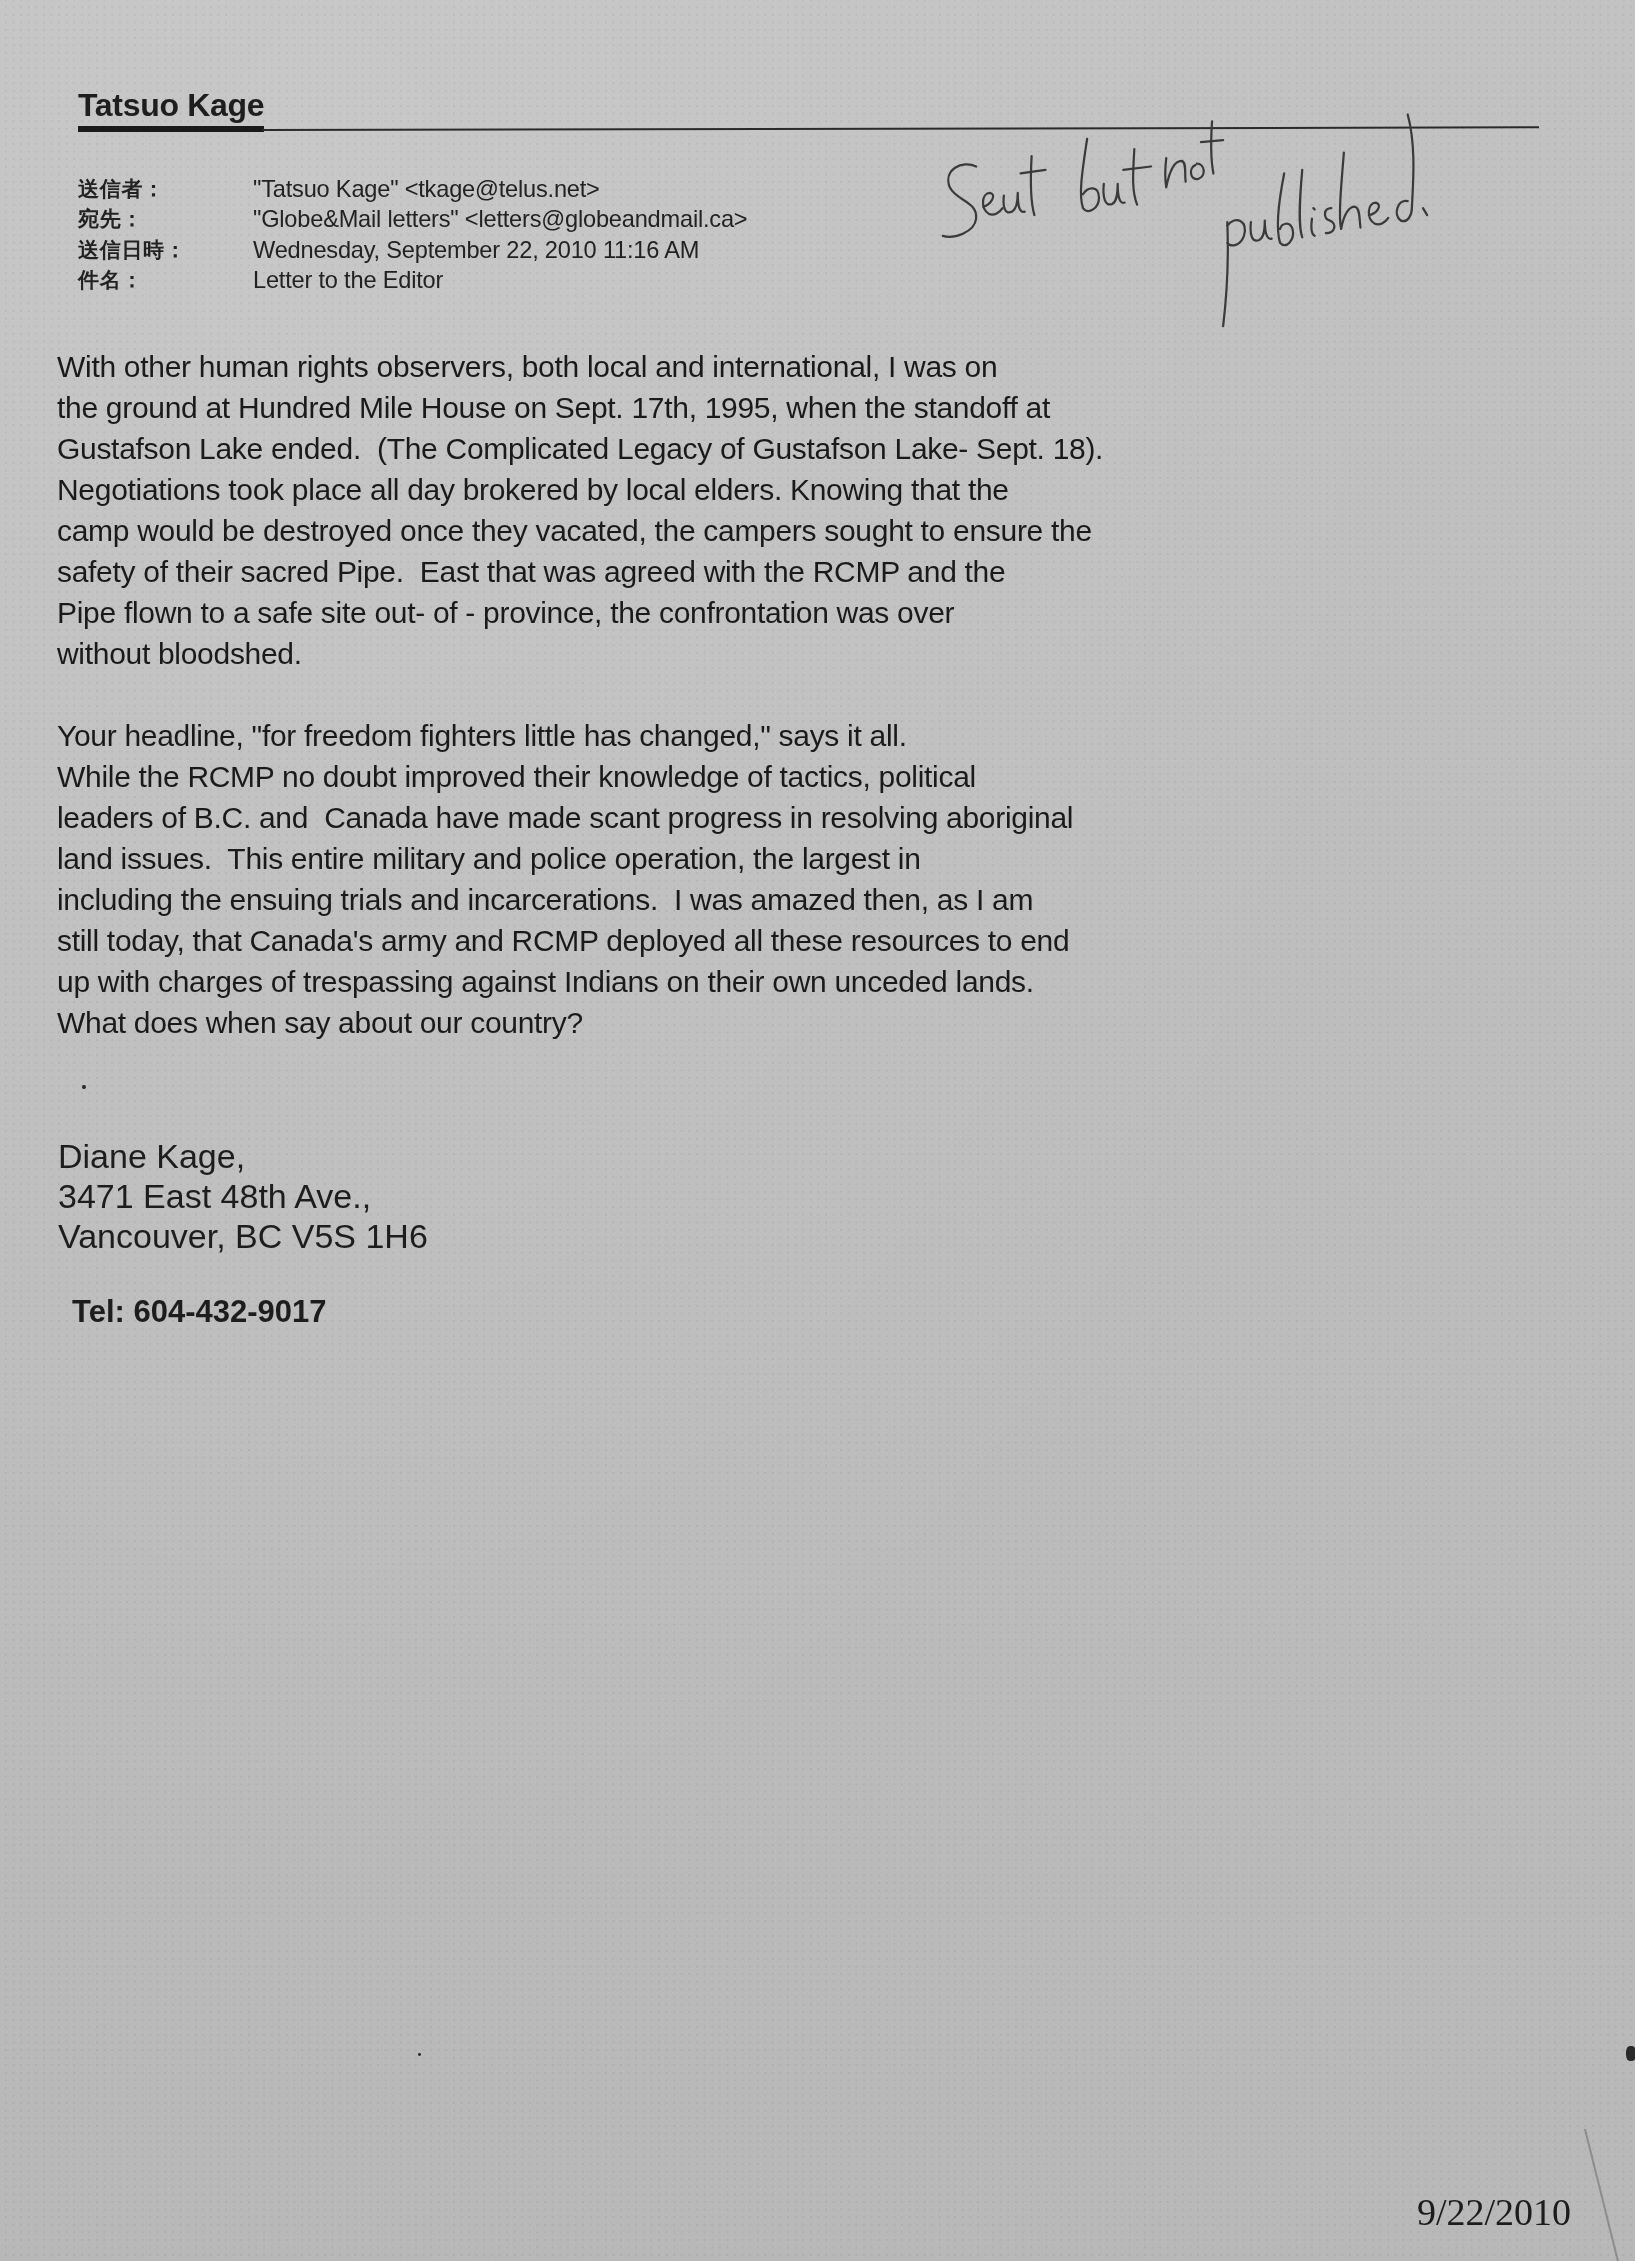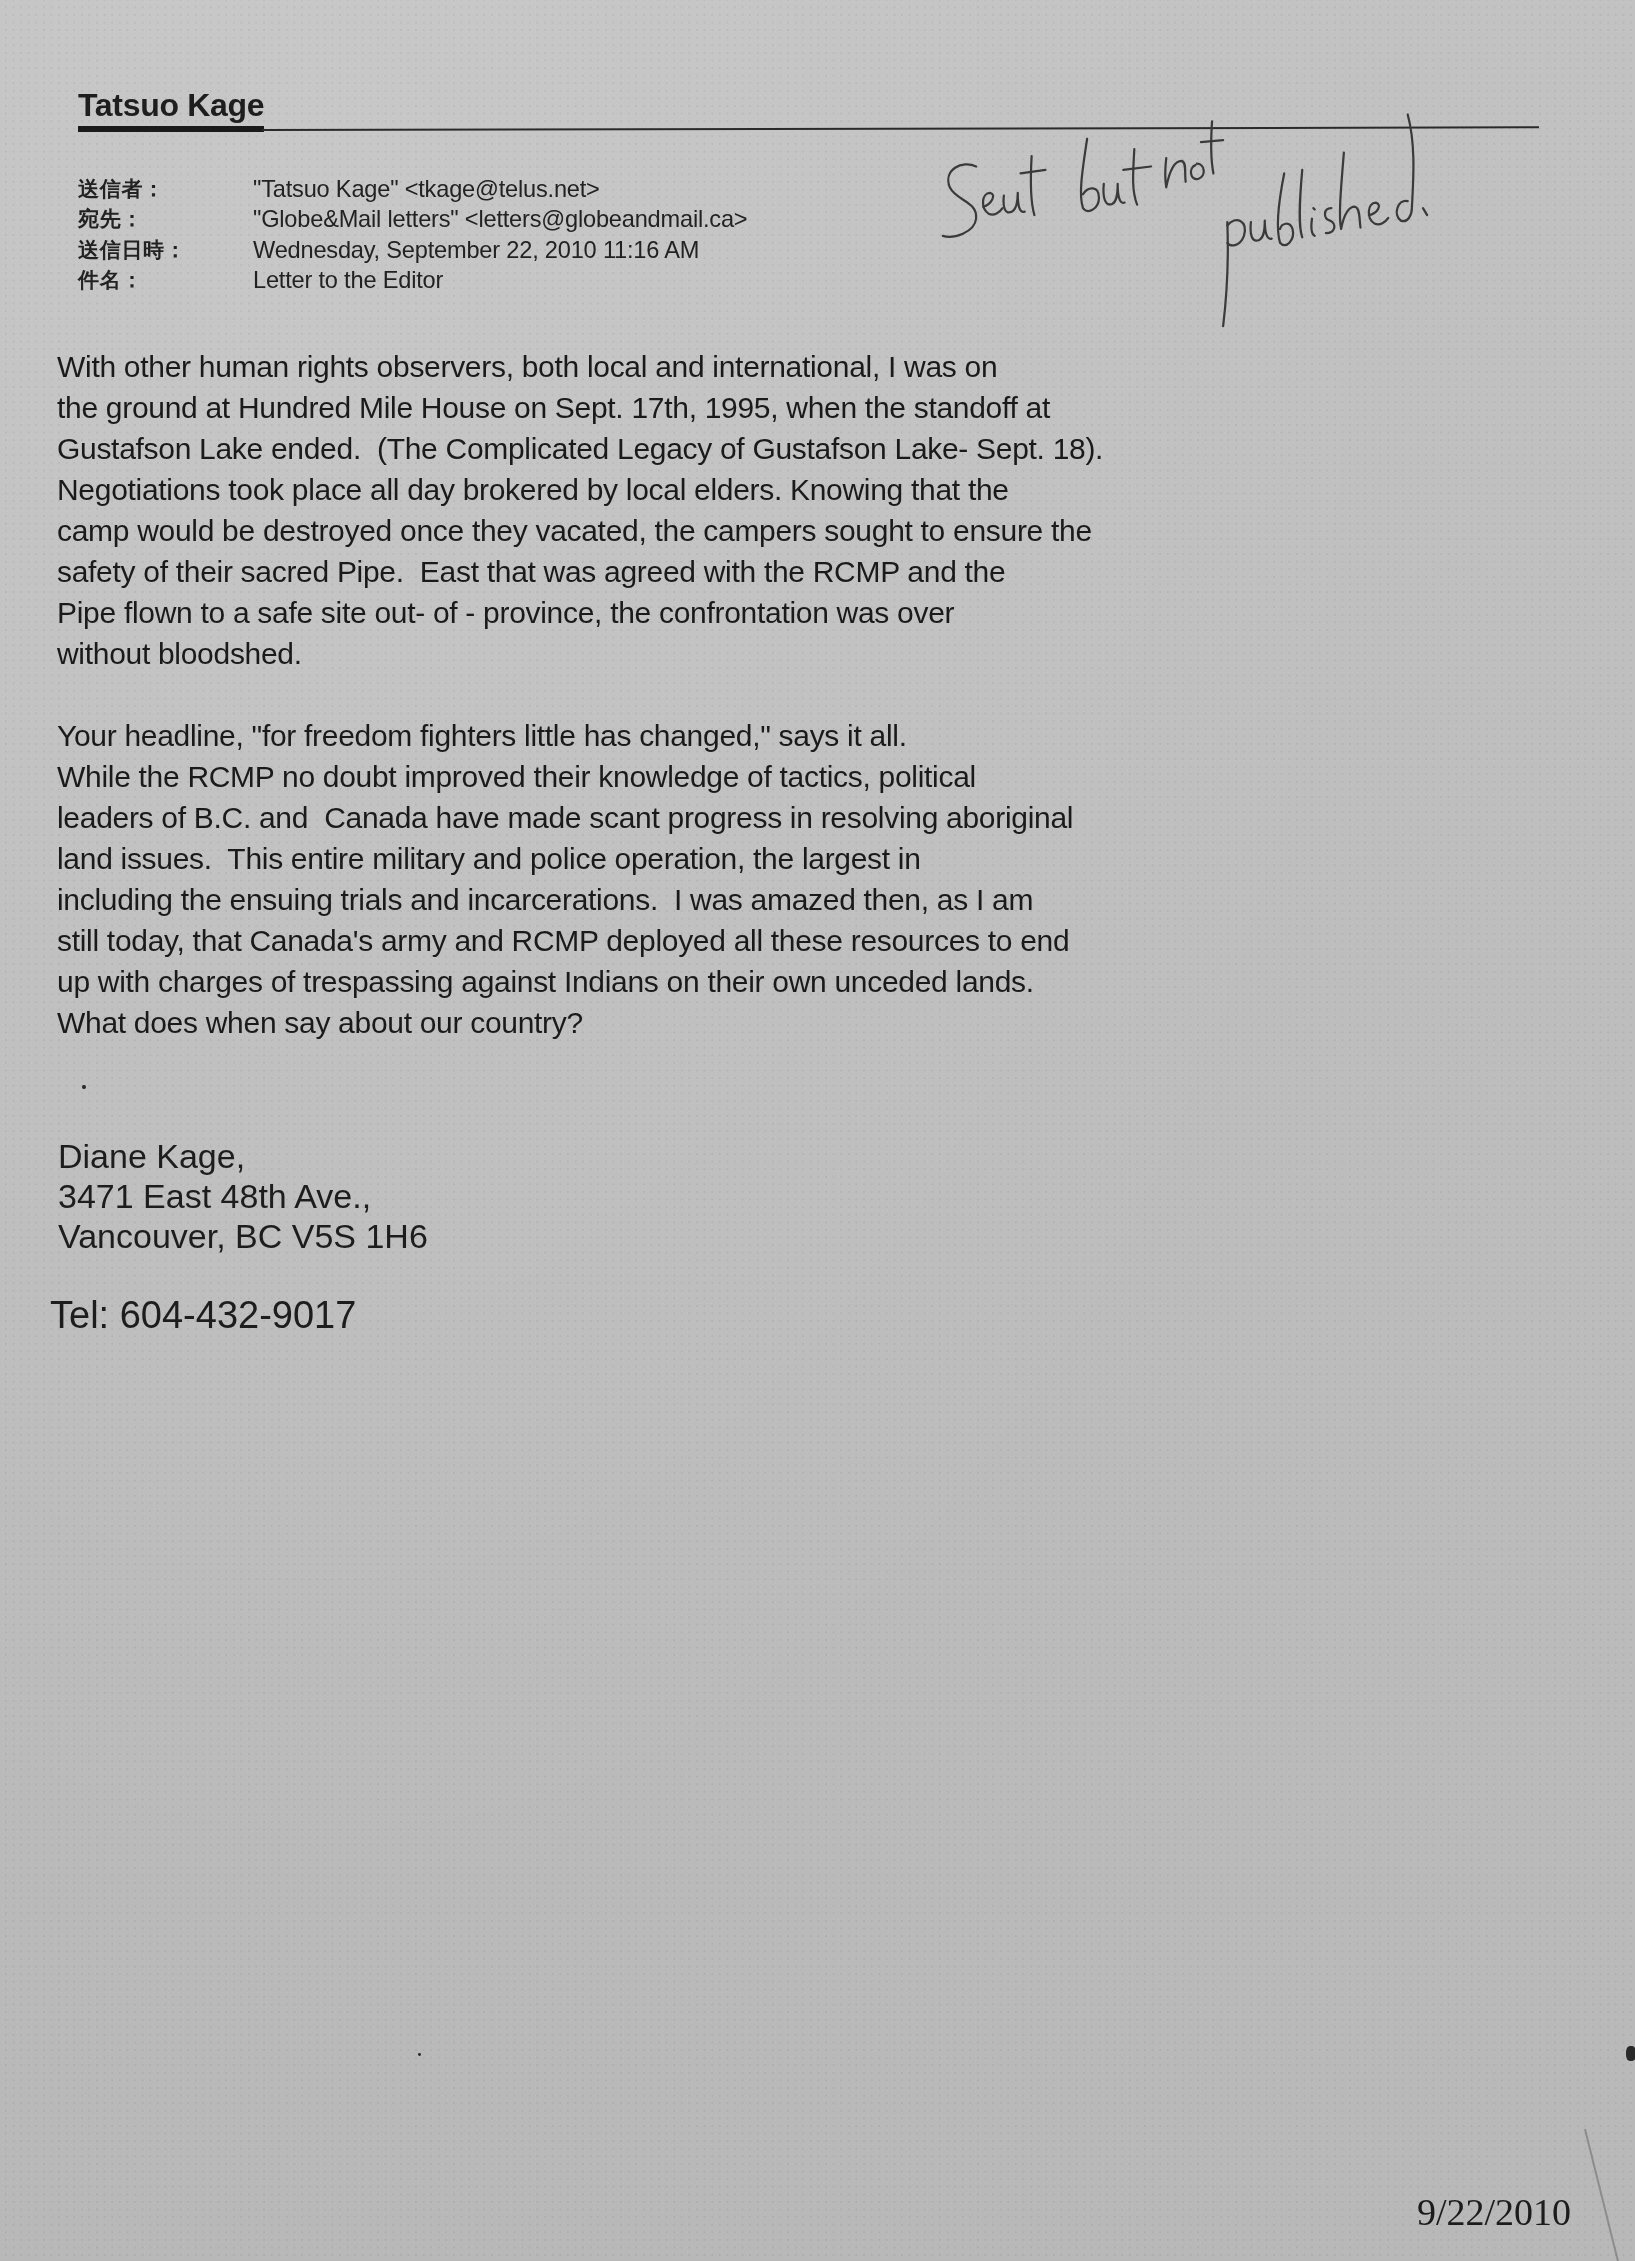--- a/index.html
+++ b/index.html
@@ -51,21 +51,21 @@
       letter-spacing: -0.3px;
     }
     .para { margin: 0 0 41px 0; }
     .line { display: block; white-space: pre; }
 
     .signature {
       position: absolute; left: 58px; top: 1136px;
       font-size: 34px; line-height: 40px; color: #1d1d1d;
     }
     .sig-line { display: block; white-space: pre; }
-    .tel { position: absolute; left: 50px; top: 1294px; font-size: 38px; color: #1d1d1d; }
+    .tel { position: absolute; left: 72px; top: 1294px; font-size: 31px; color: #1d1d1d; font-weight: bold; }
 
     .print-date {
       position: absolute; left: 1417px; top: 2190px;
       font-family: "Liberation Serif", "DejaVu Serif", serif; font-size: 38px; color: #1c1c1c;
     }
     .handwriting { position: absolute; left: 922px; top: 104px; width: 714px; height: 236px; }
     .handwriting-text {
       position: absolute; left: 0; top: 0; width: 0.7px; height: 0.7px; overflow: hidden;
       color: transparent;
     }

